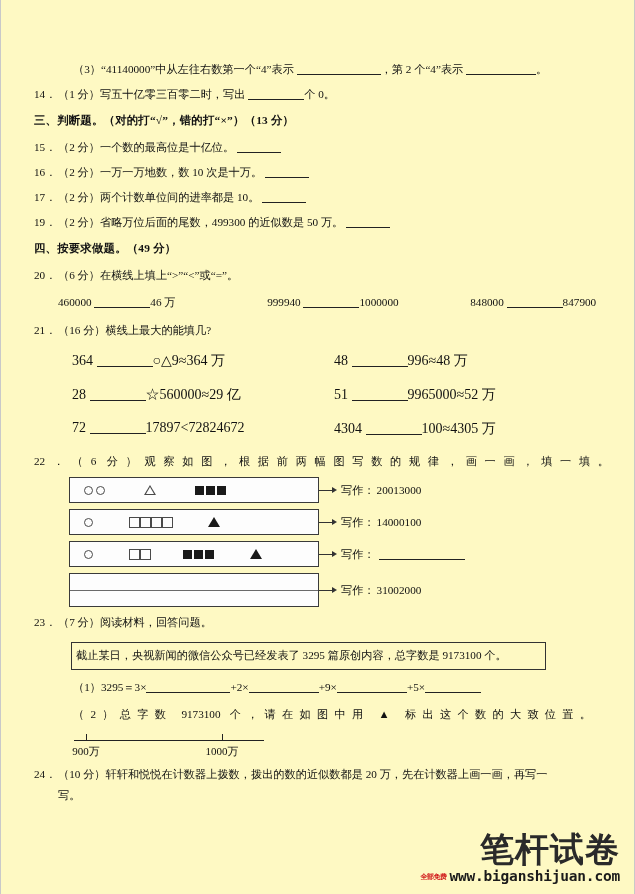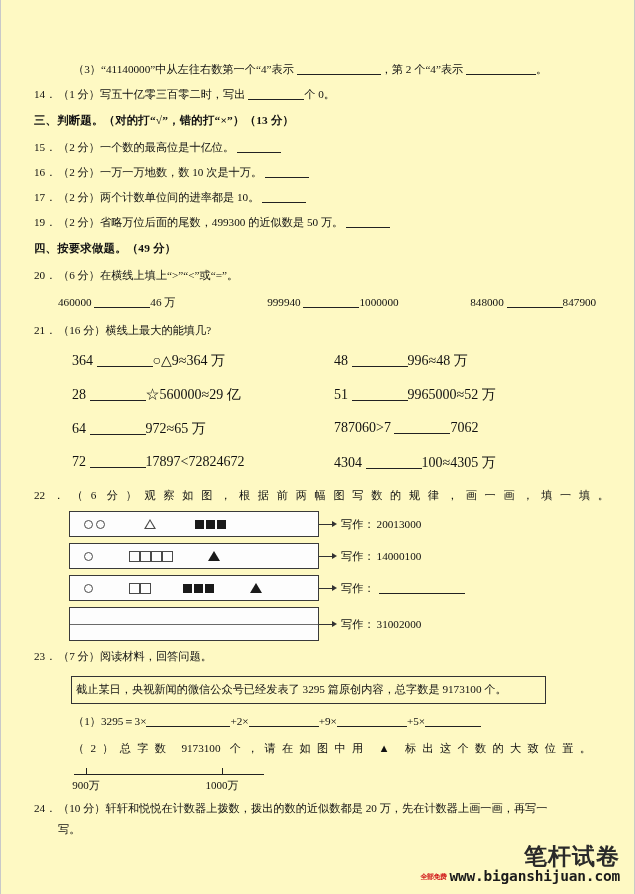--- a/index.html
+++ b/index.html
@@ -249,21 +249,21 @@
   
   .watermark {
     position: absolute;
     right: 14px;
     bottom: 10px;
     text-align: right;
     user-select: none;
   }
   .wm-cn {
     font-family: Liberation Sans, sans-serif;
-    font-size: 23px;
+    font-size: 34px;
     font-weight: bold;
     color: #2a2a2a;
     letter-spacing: 1px;
     line-height: 1.05;
   }
   .wm-row {
     display: flex;
     align-items: flex-end;
     justify-content: flex-end;
     gap: 3px;
@@ -350,26 +350,20 @@
         <div class="q21-cell"><span>48</span>
           <span class="blank b-md"></span><span>996≈48 万</span></div>
       </div>
       <div class="q21-row">
         <div class="q21-cell"><span>28</span>
           <span class="blank b-md"></span><span>☆560000≈29 亿</span></div>
         <div class="q21-cell"><span>51</span>
           <span class="blank b-md"></span><span>9965000≈52 万</span></div>
       </div>
       <div class="q21-row">
-        <div class="q21-cell"><span>64</span>
-          <span class="blank b-md"></span><span>972≈65 万</span></div>
-        <div class="q21-cell"><span>787060&gt;7</span>
-          <span class="blank b-md"></span><span>7062</span></div>
-      </div>
-      <div class="q21-row">
         <div class="q21-cell"><span>72</span>
           <span class="blank b-md"></span><span>17897&lt;72824672</span></div>
         <div class="q21-cell"><span>4304</span>
           <span class="blank b-md"></span><span>100≈4305 万</span></div>
       </div>
     </div>
 
     <div class="justify-line" style="margin-bottom:8px;">
       <span>22．</span><span>（6 分）</span><span>观察如图，根据前两幅图写数的规律，画一画，填一填。</span>
     </div>

